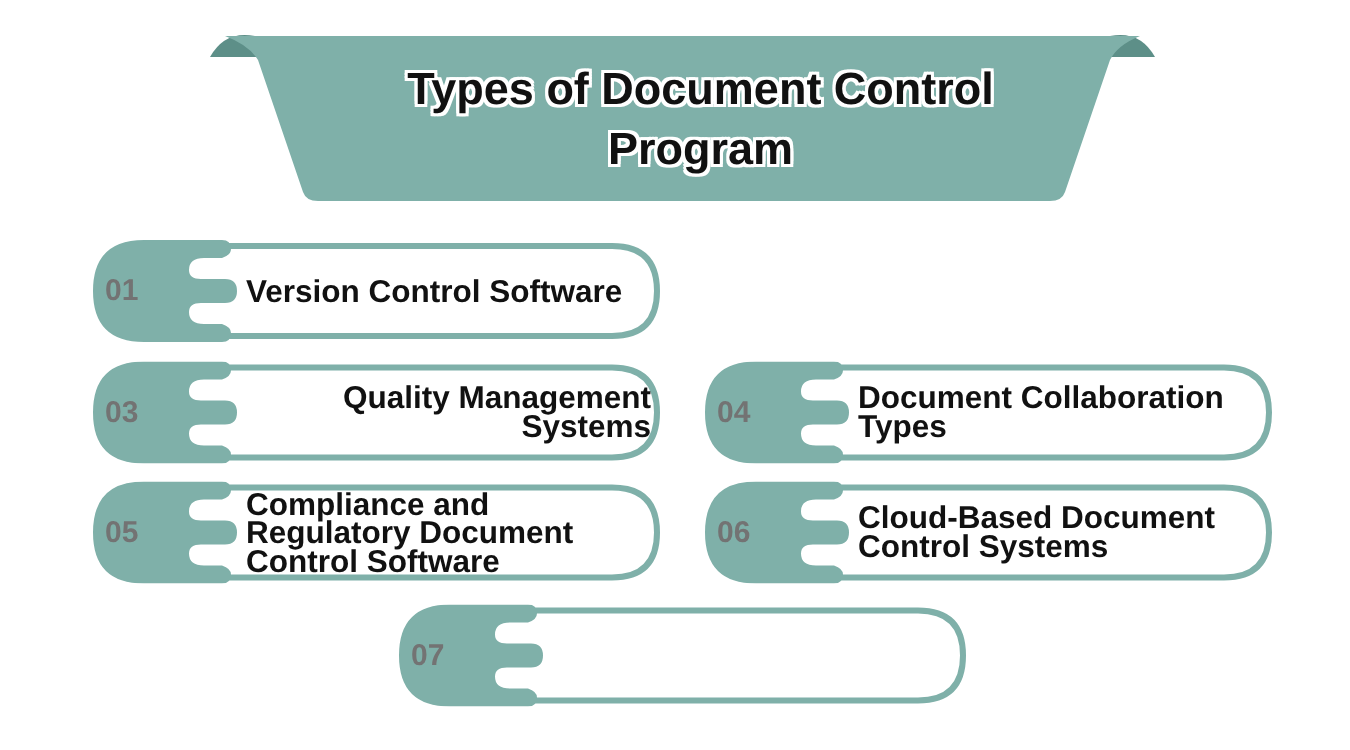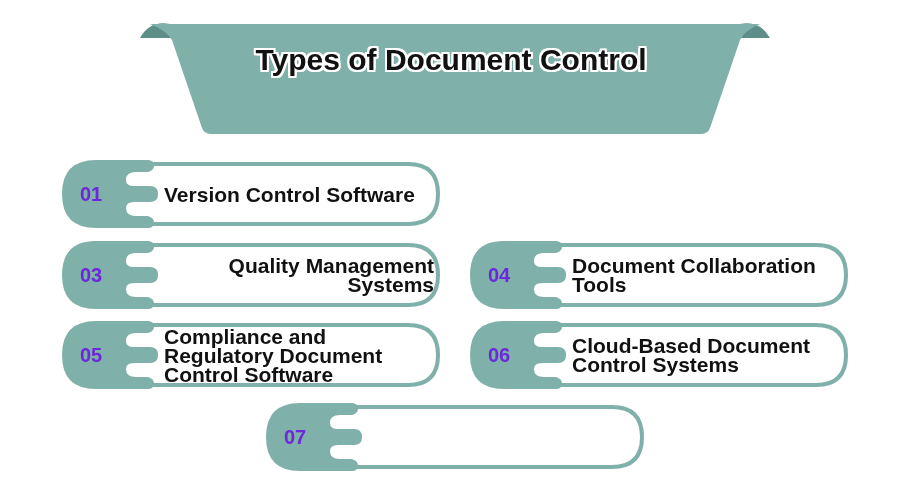--- a/index.html
+++ b/index.html
@@ -1,42 +1,43 @@
 <!DOCTYPE html>
 <html><head>
 <meta charset="utf-8">
 <style>
   body { margin:0; width:900px; height:500px; background:#ffffff; font-family:"Liberation Sans", sans-serif; overflow:hidden; }
   .stage { position:relative; width:900px; height:500px; }
   svg.bg { position:absolute; left:0; top:0; }
-  .title { position:absolute; left:196px; top:40px; width:510px; text-align:center; font-size:30px; font-weight:bold; color:#111; line-height:40px;
+  .title { position:absolute; left:212px; top:40px; width:510px; text-align:center; font-size:30px; font-weight:bold; color:#111; line-height:40px;
     text-shadow: -2px -2px 0 #fff, 2px -2px 0 #fff, -2px 2px 0 #fff, 2px 2px 0 #fff, 0 2px 0 #fff, 0 -2px 0 #fff, 2px 0 0 #fff, -2px 0 0 #fff; }
   .card { position:absolute; width:380px; height:68px; }
   .card svg { position:absolute; left:0; top:0; }
-  .num { position:absolute; left:18px; top:0; height:76px; line-height:68px; font-size:20px; font-weight:bold; color:#6d28d9; }
+  .num { position:absolute; left:8px; top:0; height:76px; line-height:68px; font-size:20px; font-weight:bold; color:#737373; }
   .label { position:absolute; left:102px; top:0; height:68px; width:270px; display:flex; align-items:center; font-size:21px; font-weight:bold; color:#111; line-height:19px; }
 </style>
 </head>
 <body>
 
 <div class="stage">
   <svg class="bg" width="900" height="500">
     <defs>
       <radialGradient id="sh" cx="50%" cy="0%" r="50%">
         <stop offset="0%" stop-color="#999" stop-opacity="0.6"></stop>
         <stop offset="100%" stop-color="#fff" stop-opacity="0"></stop>
       </radialGradient>
     </defs>
     <ellipse cx="455" cy="134" rx="260" ry="22" fill="url(#sh)"></ellipse>
     <path d="M140 38 Q150 20 170 24 L178 38 Z" fill="#5d8f88"></path>
     <path d="M770 38 Q760 20 740 24 L732 38 Z" fill="#5d8f88"></path>
     <path d="M150 24 L760 24 Q745 30 740 40 L710 128 Q708 134 700 134 L212 134 Q204 134 202 128 L172 40 Q166 30 150 24 Z" fill="#7fb0a9"></path>
   </svg>
   <div class="title">
     <div>Types of Document Control</div>
+    <div>Program</div>
   </div>
 
   <div class="card" style="left:62px;top:160px;">
     <svg width="380" height="68">
         <use href="#cardshape"></use>
       </svg>
     <div class="num">01</div>
     <div class="label">Version Control Software</div>
   </div>
   <div class="card" style="left:62px;top:241px;text-align:right;">
@@ -44,21 +45,21 @@
         <use href="#cardshape"></use>
       </svg>
     <div class="num">03</div>
     <div class="label">Quality Management Systems</div>
   </div>
   <div class="card" style="left:470px;top:241px;">
     <svg width="380" height="68">
         <use href="#cardshape"></use>
       </svg>
     <div class="num">04</div>
-    <div class="label">Document Collaboration Tools</div>
+    <div class="label">Document Collaboration Types</div>
   </div>
   <div class="card" style="left:62px;top:321px;">
     <svg width="380" height="68">
         <use href="#cardshape"></use>
       </svg>
     <div class="num">05</div>
     <div class="label">Compliance and Regulatory Document Control Software</div>
   </div>
   <div class="card" style="left:470px;top:321px;">
     <svg width="380" height="68">

